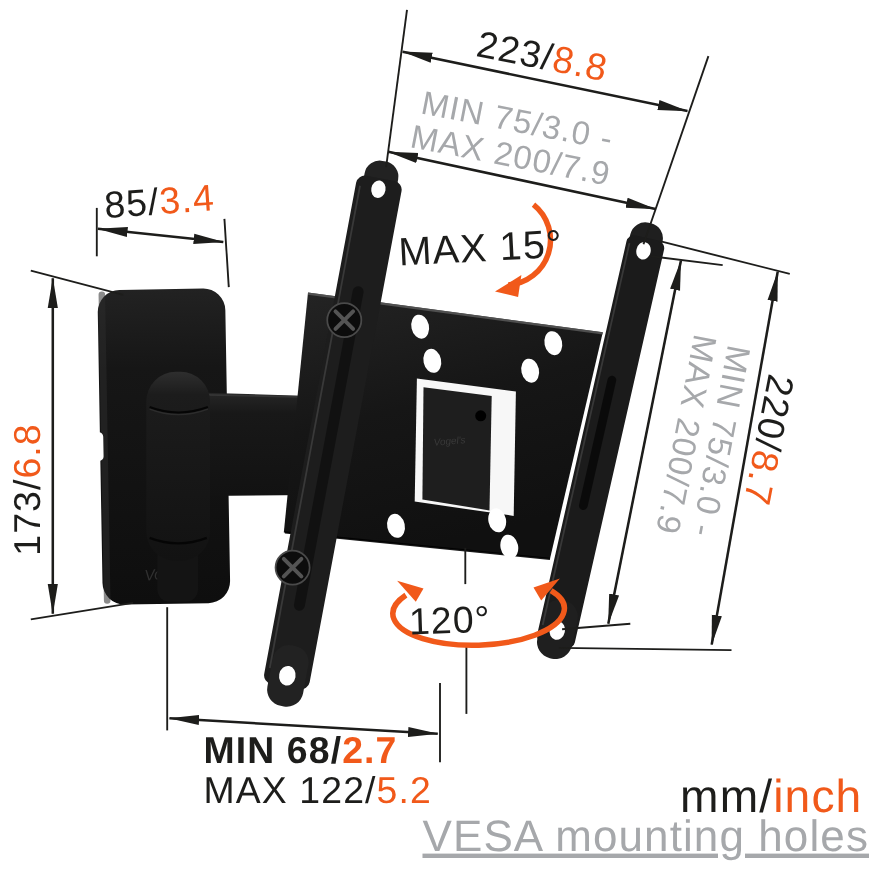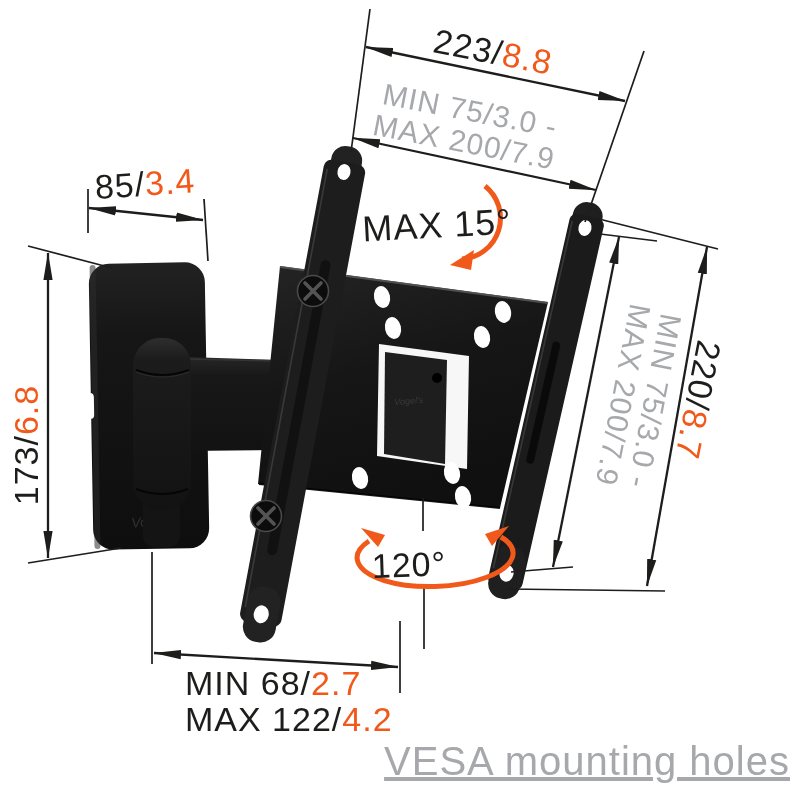--- a/index.html
+++ b/index.html
@@ -191,24 +191,27 @@
 </div>
 
 <div class="lbl f34 c" style="left:698px;top:400px;transform:translate(-50%,-50%) rotate(101deg);">
   <span>220/</span><span class="inch">8.7</span>
 </div>
 
 <div class="lbl f34 c" style="left:409px;top:565px;transform:translate(-50%,-50%) rotate(-2deg);">
   <span>120°</span>
 </div>
 
-<div class="lbl f34" style="left:185px;top:665px;">
+<div class="lbl f34" style="left:185px;top:665px;font-weight:bold;">
   <span>MIN 68/</span><span class="inch">2.7</span>
 </div>
 <div class="lbl f34" style="left:185px;top:701px;">
-  <span>MAX 122/</span><span class="inch">4.2</span>
-</div>
-
+  <span>MAX 122/</span><span class="inch">5.2</span>
+</div>
+
+<div class="lbl units right" style="right:16px;top:701px;">
+  <span>mm/</span><span class="inch">inch</span>
+</div>
 <div class="lbl foot right" style="right:10px;top:740px;color:var(--gray);">
   <span>VESA mounting holes</span>
 </div>
 
 </div>
 
 </body></html>

